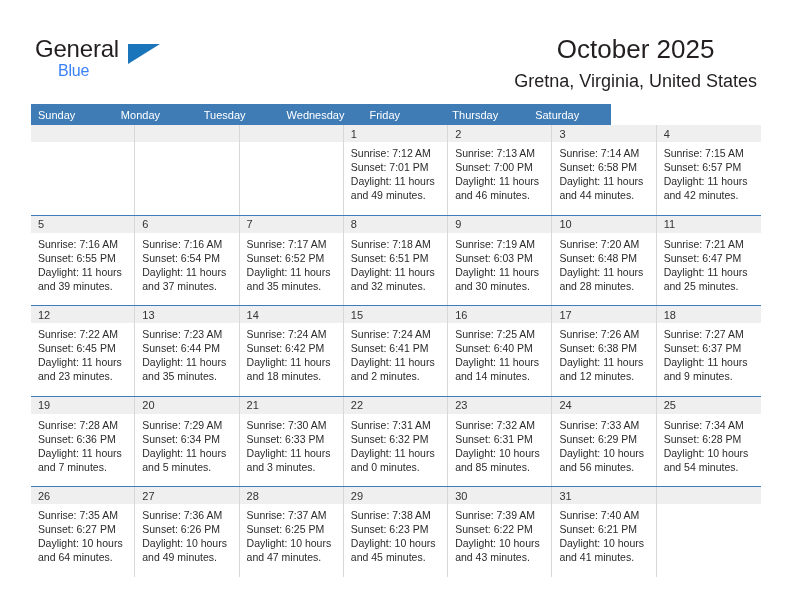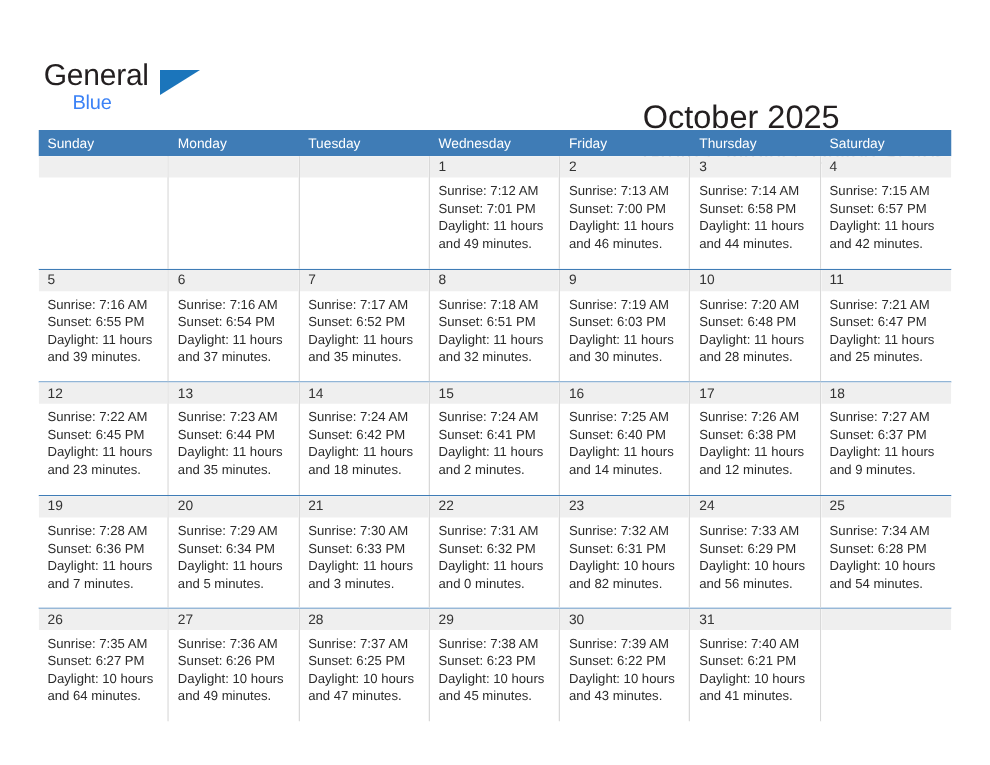--- a/index.html
+++ b/index.html
@@ -20,21 +20,21 @@
     position: relative;
     width: 792px;
     height: 612px;
     box-sizing: border-box;
   }
 
   
   .header {
     position: absolute;
     left: 0;
-    top: 12px;
+    top: 0;
     width: 792px;
     height: 76px;
     text-decoration: underline;
   }
 
   .brand {
     position: absolute;
     left: 35px;
     top: 36px;
     width: 200px;
@@ -67,22 +67,21 @@
     width: 0;
     height: 0;
     border-top: 20px solid #1b75bb;
     border-right: 32px solid transparent;
   }
 
   .title-block {
     position: absolute;
     right: 35px;
     top: 33px;
-    text-align: left;
-    margin-top: 32px;
+    text-align: center;
   }
   .cal-title {
     font-size: 26px;
     font-weight: normal;
     color: #231f20;
     line-height: 32px;
     white-space: nowrap;
   }
   .cal-subtitle {
     margin-top: 8px;
@@ -96,21 +95,21 @@
   
   .calendar {
     position: absolute;
     left: 31px;
     top: 104px;
     width: 730px;
   }
 
   .weekday-row {
     display: flex;
-    width: 730px;
+    width: 580px;
     height: 21px;
     background: #3f7cb6;
   }
   .weekday-cell {
     width: 104.285px;
     height: 21px;
     box-sizing: border-box;
     padding-left: 7px;
     display: flex;
     align-items: center;
@@ -410,21 +409,21 @@
               <div>Daylight: 11 hours</div>
               <div>and 0 minutes.</div>
             </div>
           </div>
           <div class="day-cell">
             <div class="day-number-band">23</div>
             <div class="day-info">
               <div>Sunrise: 7:32 AM</div>
               <div>Sunset: 6:31 PM</div>
               <div>Daylight: 10 hours</div>
-              <div>and 82 minutes.</div>
+              <div>and 85 minutes.</div>
             </div>
           </div>
           <div class="day-cell">
             <div class="day-number-band">24</div>
             <div class="day-info">
               <div>Sunrise: 7:33 AM</div>
               <div>Sunset: 6:29 PM</div>
               <div>Daylight: 10 hours</div>
               <div>and 56 minutes.</div>
             </div>

